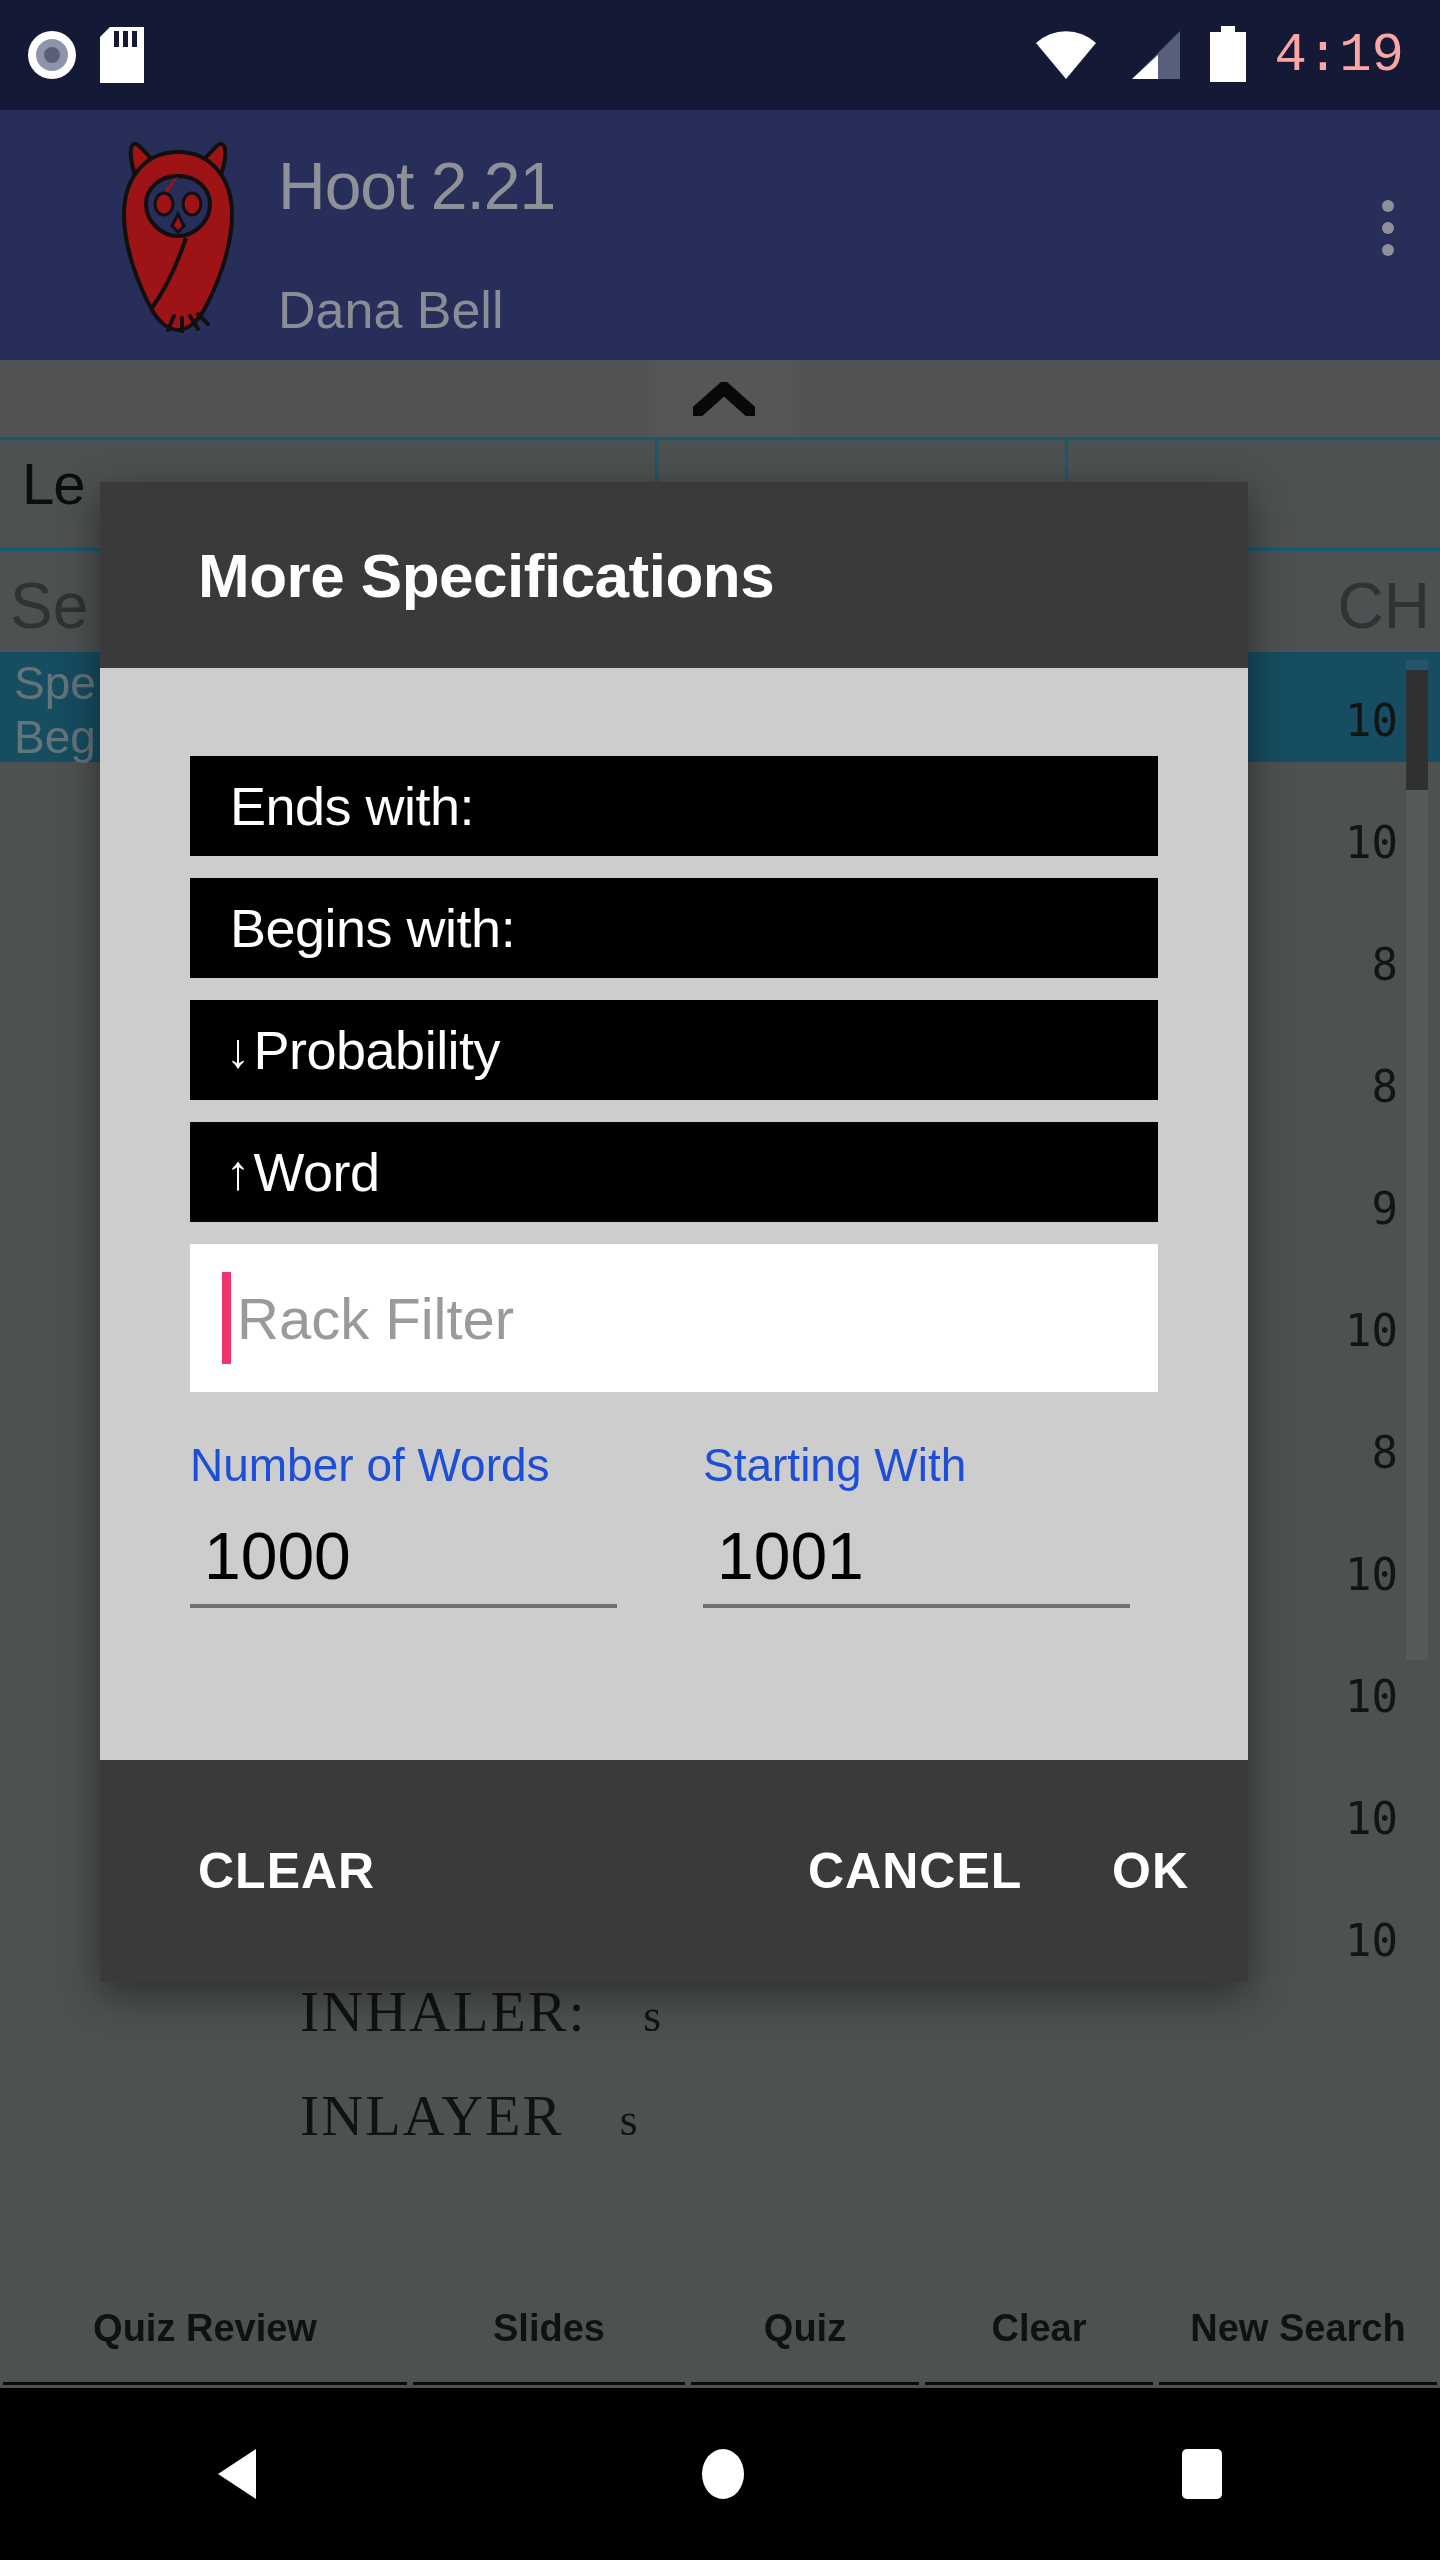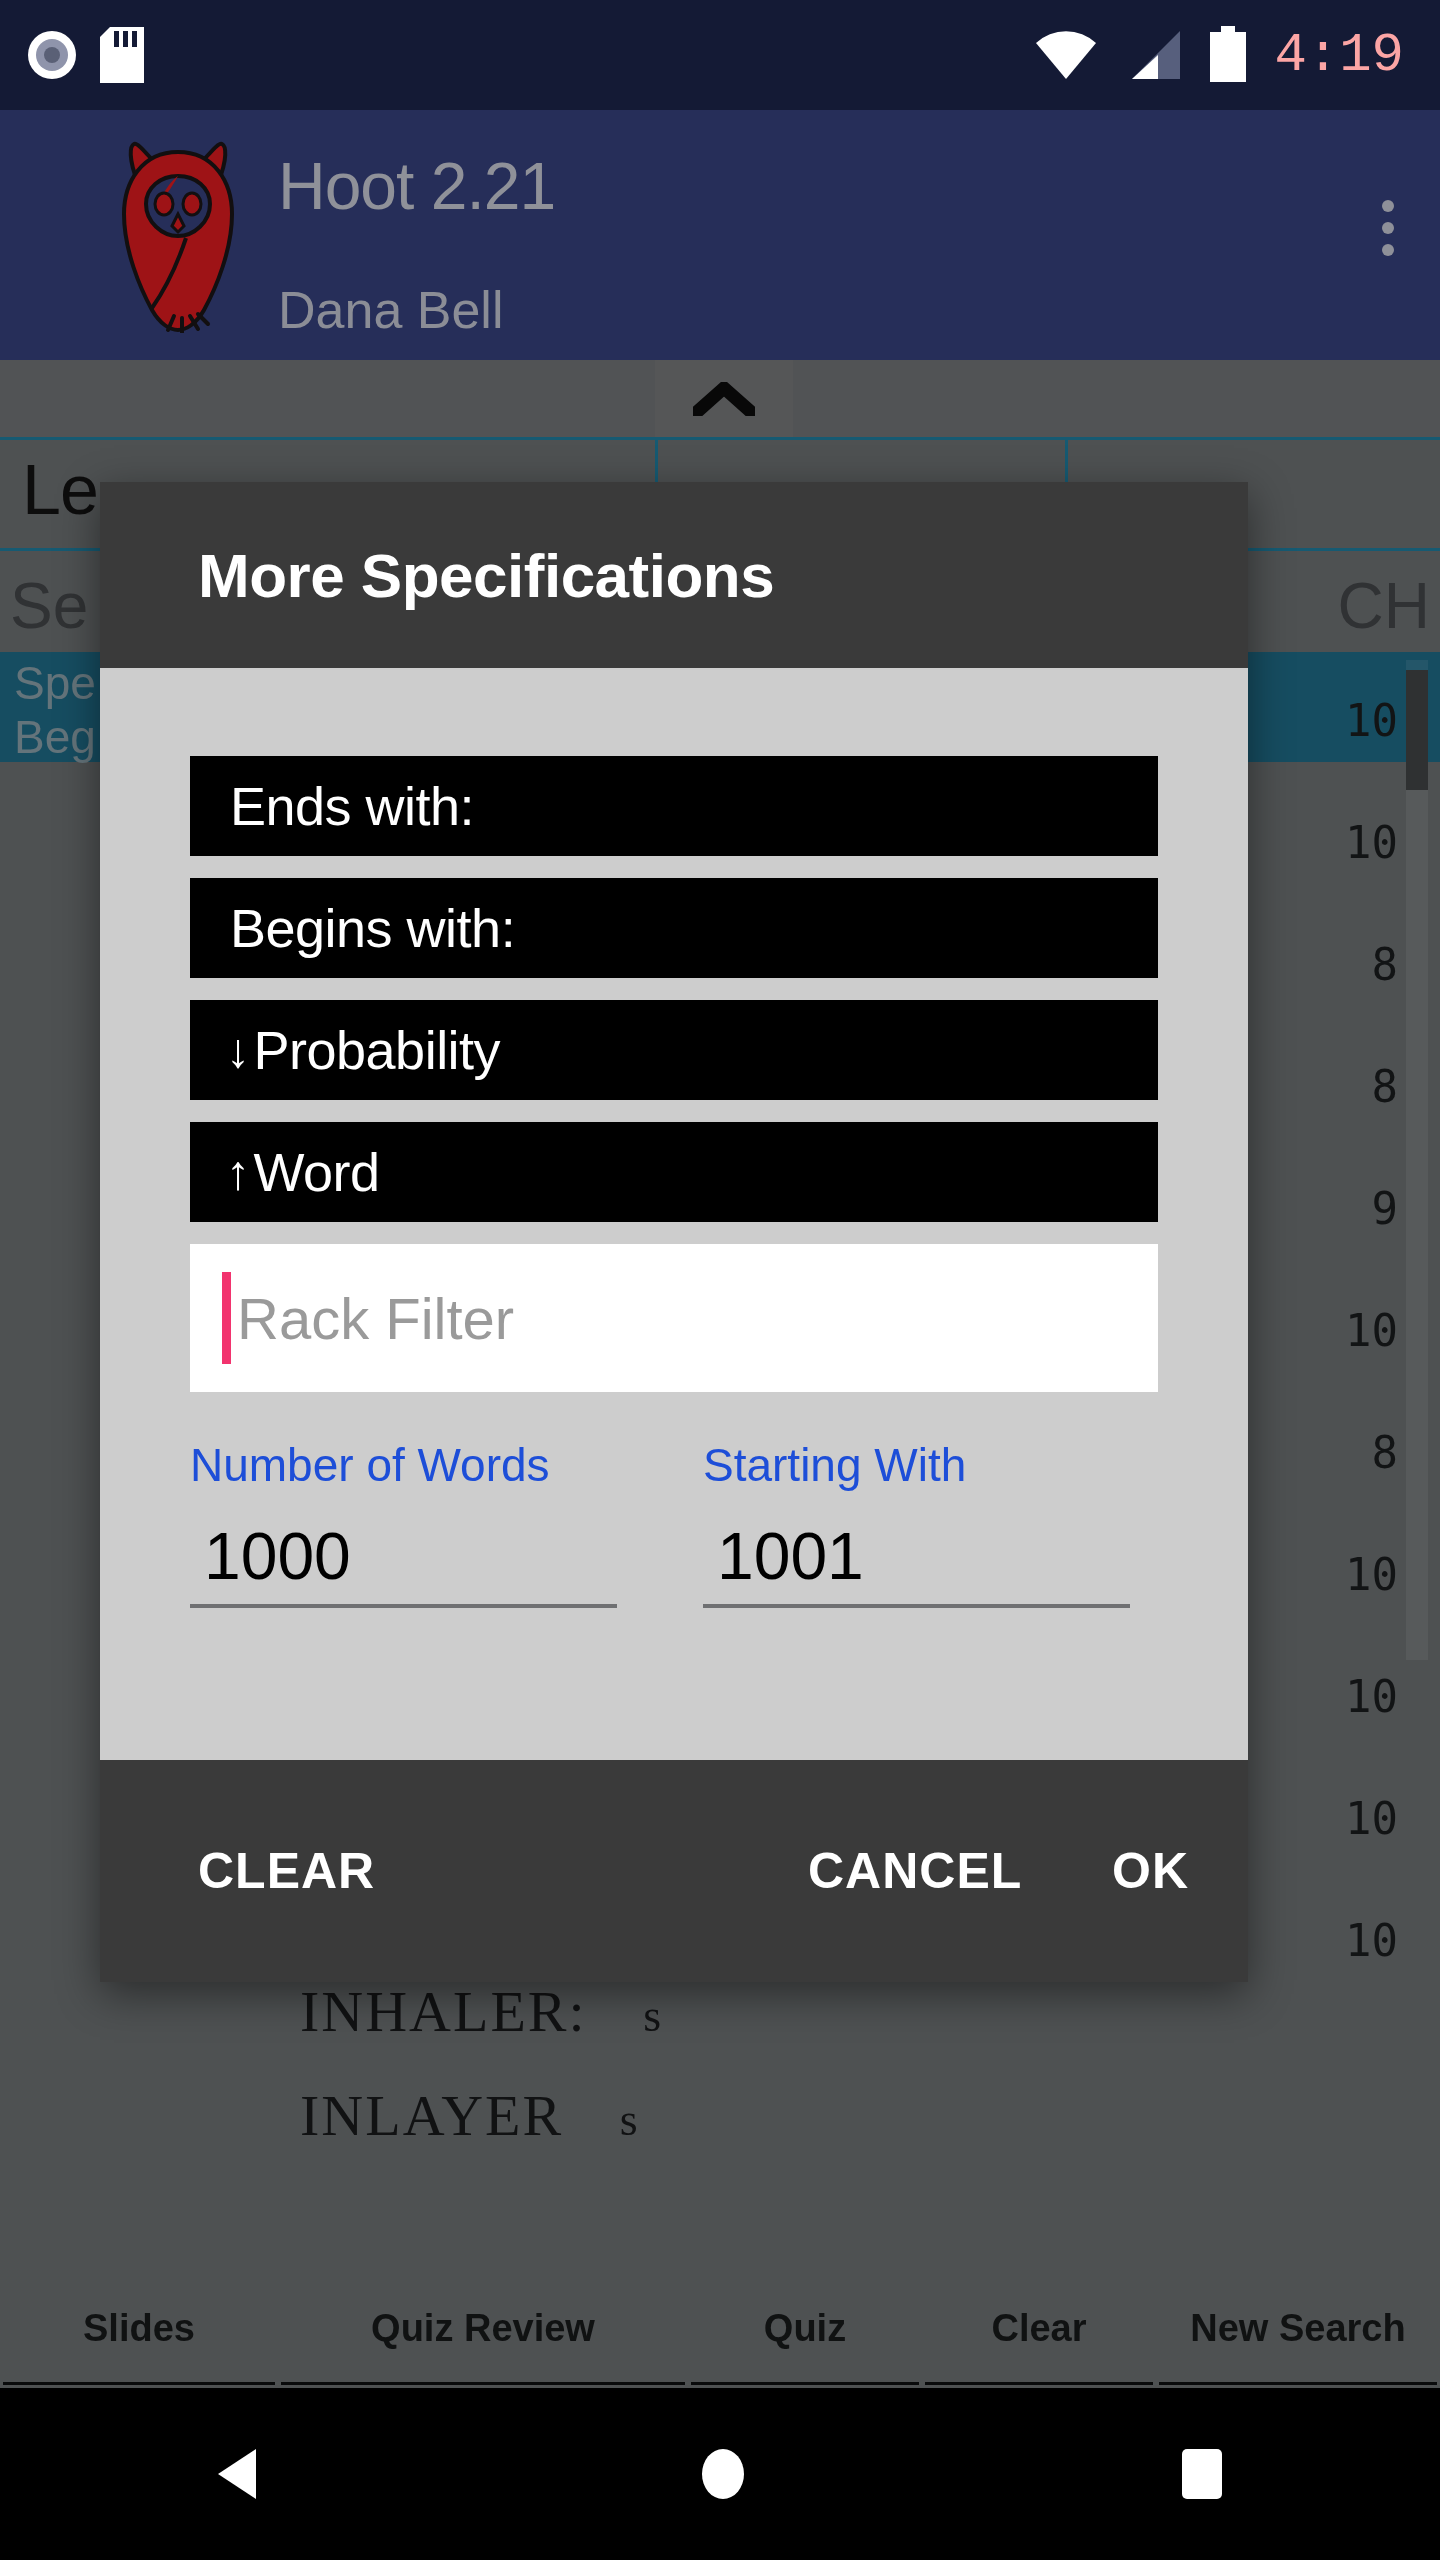--- a/index.html
+++ b/index.html
@@ -49,21 +49,21 @@
   }
   .collapse-cell{
     position:absolute; left:655px; top:0; width:138px; height:77px;
     background:#68696b; display:flex; align-items:center; justify-content:center;
   }
   .chev{ width:62px; height:34px; }
   .vline{ position:absolute; top:80px; width:3px; height:80px; background:#1b6e8c; }
 
   .bg-title{
     position:absolute; top:90px; left:22px;
-    font-size:70px; color:#111; letter-spacing:-1px;
+    font-size:58px; color:#111; letter-spacing:-1px;
   }
   .bg-rule{ position:absolute; top:188px; left:0; width:1440px; height:3px; background:#1b6e8c;}
   .bg-srch{
     position:absolute; top:200px; left:0; width:1440px; height:92px;
     display:flex; align-items:center; justify-content:space-between;
     padding:0 10px; color:#3b3e40; font-size:64px;
   }
   .bg-sel{
     position:absolute; top:292px; left:0; width:1440px; height:110px;
     background:#1c5f77; color:#7b8e96; font-size:46px; line-height:54px;
@@ -218,22 +218,22 @@
       <div>
         <span>INLAYER</span>
         <span class="suffix">s</span>
       </div>
     </div>
 
     <div class="bg-found">Found 1000 words from CSW19   0.19 seconds</div>
   </div>
 
   <div class="btnstrip">
+    <div class="b b1">Quiz Review</div>
     <div class="b b0">Slides</div>
-    <div class="b b1">Quiz Review</div>
     <div class="b b2">Quiz</div>
     <div class="b b3">Clear</div>
     <div class="b b4">New Search</div>
   </div>
 
   <div class="scrim"></div>
 
   <div class="statusbar">
     <div class="sb-left">
       <svg width="52" height="52" viewBox="0 0 52 52">

